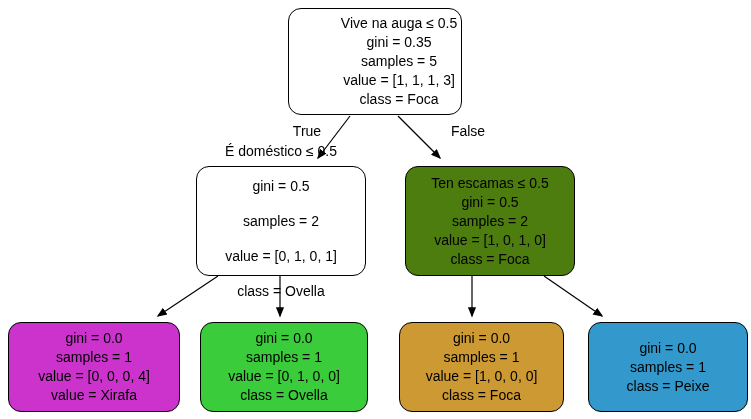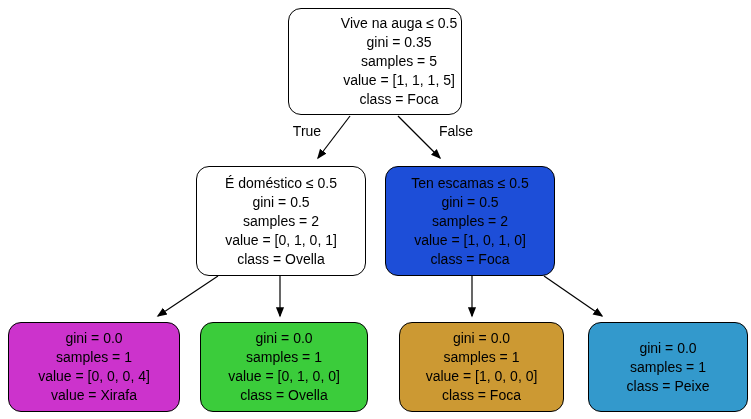--- a/index.html
+++ b/index.html
@@ -35,28 +35,28 @@
   }
   .node span { display: block; }
   .edge-label {
     position: absolute;
     font-size: 14px;
     line-height: 16px;
     transform: translate(-50%, -50%);
   }
   
   #node-root   { left: 288px; top: 8px;   width: 174px; height: 107px; }
-  #node-left   { left: 196px; top: 166px; width: 170px; height: 110px; }
+  #node-left   { left: 196px; top: 166px; width: 170px; height: 110px; gap: 16px; }
   #node-right  { left: 385px; top: 166px; width: 170px; height: 110px; }
   #leaf-xirafa { left: 8px;   top: 322px; width: 172px; height: 90px; }
   #leaf-ovella { left: 200px; top: 322px; width: 168px; height: 90px; }
   #leaf-foca   { left: 399px; top: 322px; width: 165px; height: 90px; }
   #leaf-peixe  { left: 588px; top: 322px; width: 160px; height: 90px; }
   #label-true  { left: 307px; top: 131px; text-align: center; }
-  #label-false { left: 456px; top: 131px; }
+  #label-false { left: 468px; top: 131px; }
 </style>
 </head>
 <body>
 
 <div class="canvas">
 
   <svg class="edges-layer" width="751" height="419" viewBox="0 0 751 419">
     <defs>
       <marker id="arrow" viewBox="0 0 10 10" refX="8.5" refY="5" markerWidth="8.5" markerHeight="8.5" orient="auto-start-reverse">
         <path d="M 0 1 L 10 5 L 0 9 z" fill="#000000"></path>
@@ -70,33 +70,33 @@
     <line x1="544" y1="276" x2="602" y2="316" stroke="#000" stroke-width="1.2" marker-end="url(#arrow)"></line>
   </svg>
 
   <div class="edge-label" id="label-true">True</div>
   <div class="edge-label" id="label-false">False</div>
 
   <div class="node" id="node-root" style="background-color: rgb(255, 255, 255); padding-left: 48px;">
     <span>Vive na auga ≤ 0.5</span>
     <span>gini = 0.35</span>
     <span>samples = 5</span>
-    <span>value = [1, 1, 1, 5]</span>
+    <span>value = [1, 1, 1, 3]</span>
     <span>class = Foca</span>
   </div>
 
   <div class="node" id="node-left" style="background-color: rgb(255, 255, 255);">
     <span>É doméstico ≤ 0.5</span>
     <span>gini = 0.5</span>
     <span>samples = 2</span>
     <span>value = [0, 1, 0, 1]</span>
     <span>class = Ovella</span>
   </div>
 
-  <div class="node" id="node-right" style="background-color: #1d4ed8;">
+  <div class="node" id="node-right" style="background-color: #4d7c0f; margin-left: 20px;">
     <span>Ten escamas ≤ 0.5</span>
     <span>gini = 0.5</span>
     <span>samples = 2</span>
     <span>value = [1, 0, 1, 0]</span>
     <span>class = Foca</span>
   </div>
 
   <div class="node" id="leaf-xirafa" style="background-color: rgb(204, 51, 204);">
     <span>gini = 0.0</span>
     <span>samples = 1</span>

